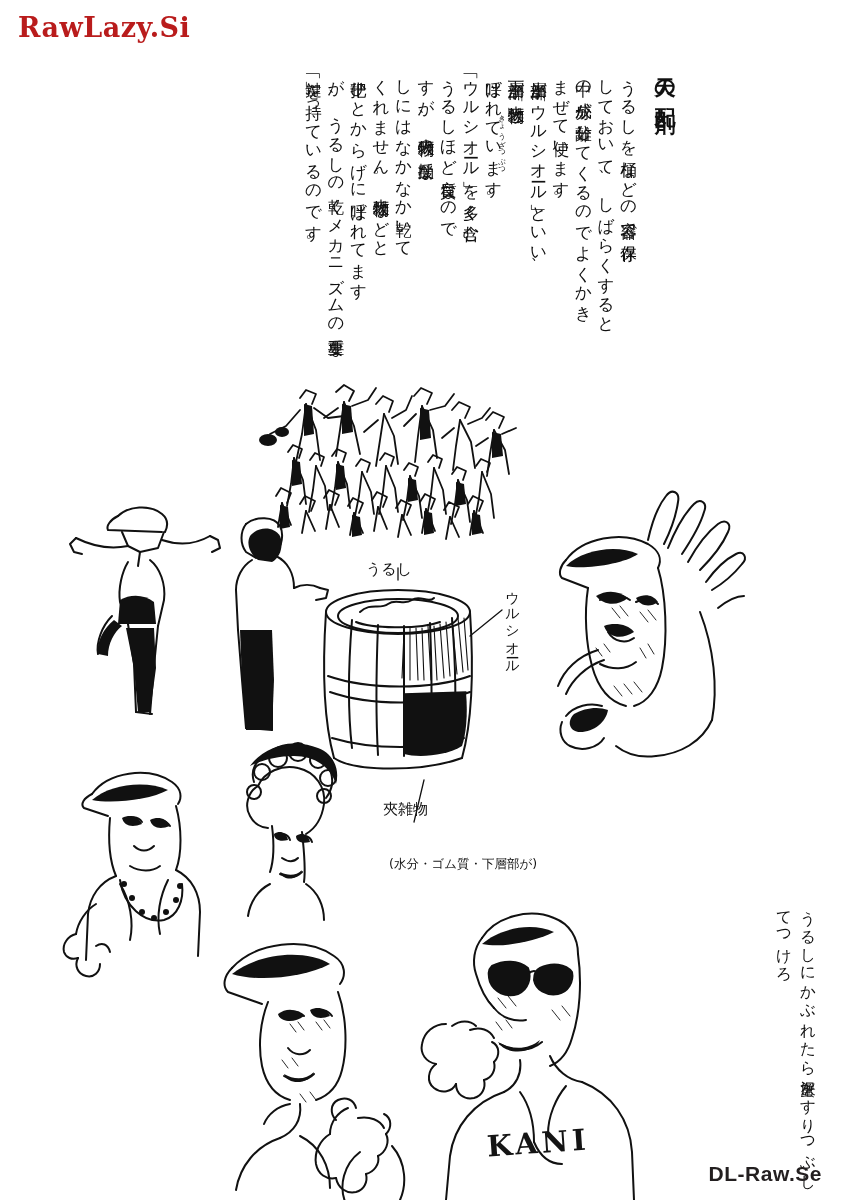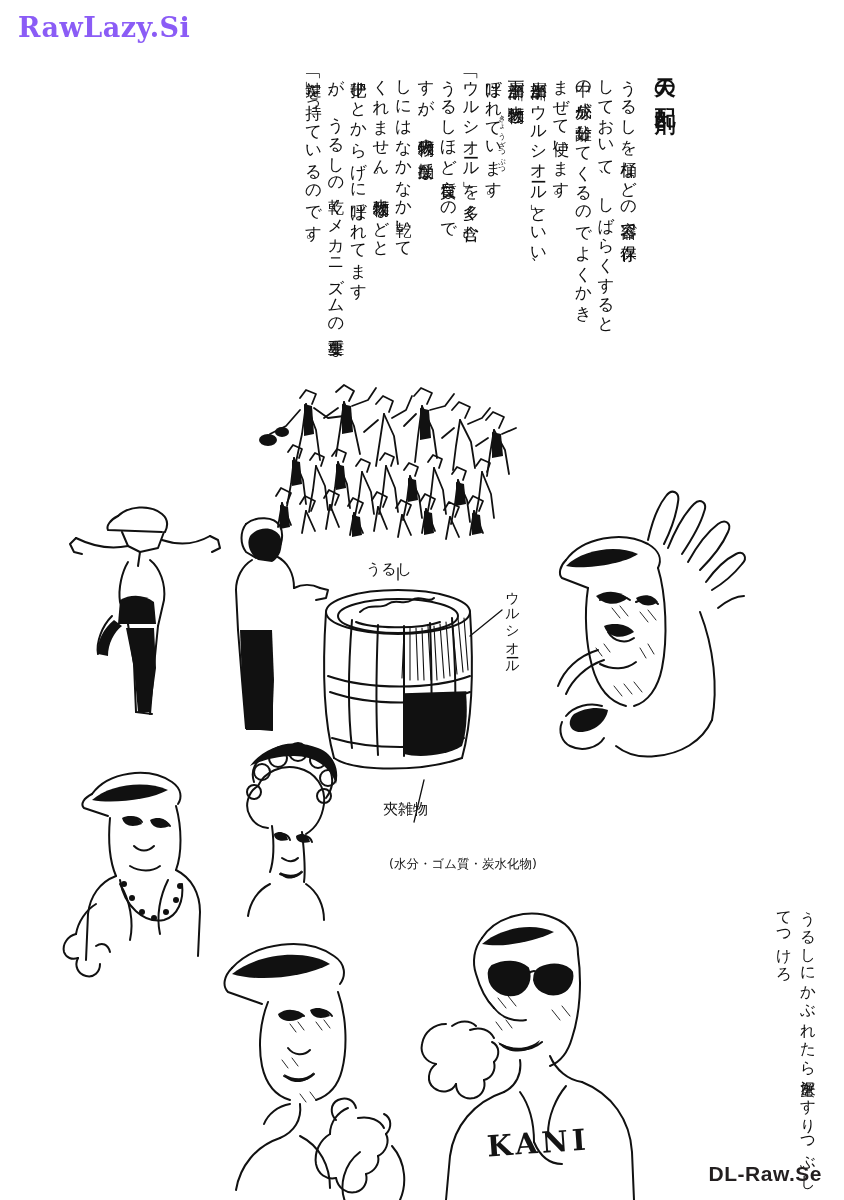--- a/index.html
+++ b/index.html
@@ -19,21 +19,21 @@
   }
 
   
   .wm-top {
     position: absolute;
     left: 18px;
     top: 12px;
     font-family: "DejaVu Serif", serif;
     font-weight: bold;
     font-size: 27px;
-    color: #8b5cf6;
+    color: #b91c1c;
     letter-spacing: 0.5px;
     white-space: nowrap;
   }
   .wm-bottom {
     position: absolute;
     right: 22px;
     bottom: 14px;
     font-family: Liberation Sans, sans-serif;
     font-weight: bold;
     font-size: 21px;
@@ -549,20 +549,20 @@
         <path d="M360 1152 c -16 12 -22 34 -14 52 l 8 14"></path>
         <path d="M392 1146 c 14 16 16 40 6 58"></path>
       </g>
 
     </g>
   </svg>
 
   <div class="hand" id="label-urushi">うるし</div>
   <div class="hand vert" id="label-urushiol">ウルシオール</div>
   <div class="hand" id="label-kyouzatsu">夾雑物</div>
-  <div class="hand" id="label-kyouzatsu-sub">(水分・ゴム質・炭水化物)</div>
+  <div class="hand" id="label-kyouzatsu-sub">(水分・ゴム質・下層部が)</div>
   <div class="hand" id="label-kani">KANI</div>
 
   <div class="vtext" id="side-note">うるしにかぶれたら沢蟹をすりつぶしてつけろ</div>
 
   <div class="wm-bottom">DL-Raw.Se</div>
 
 </div>
 
 </body></html>

